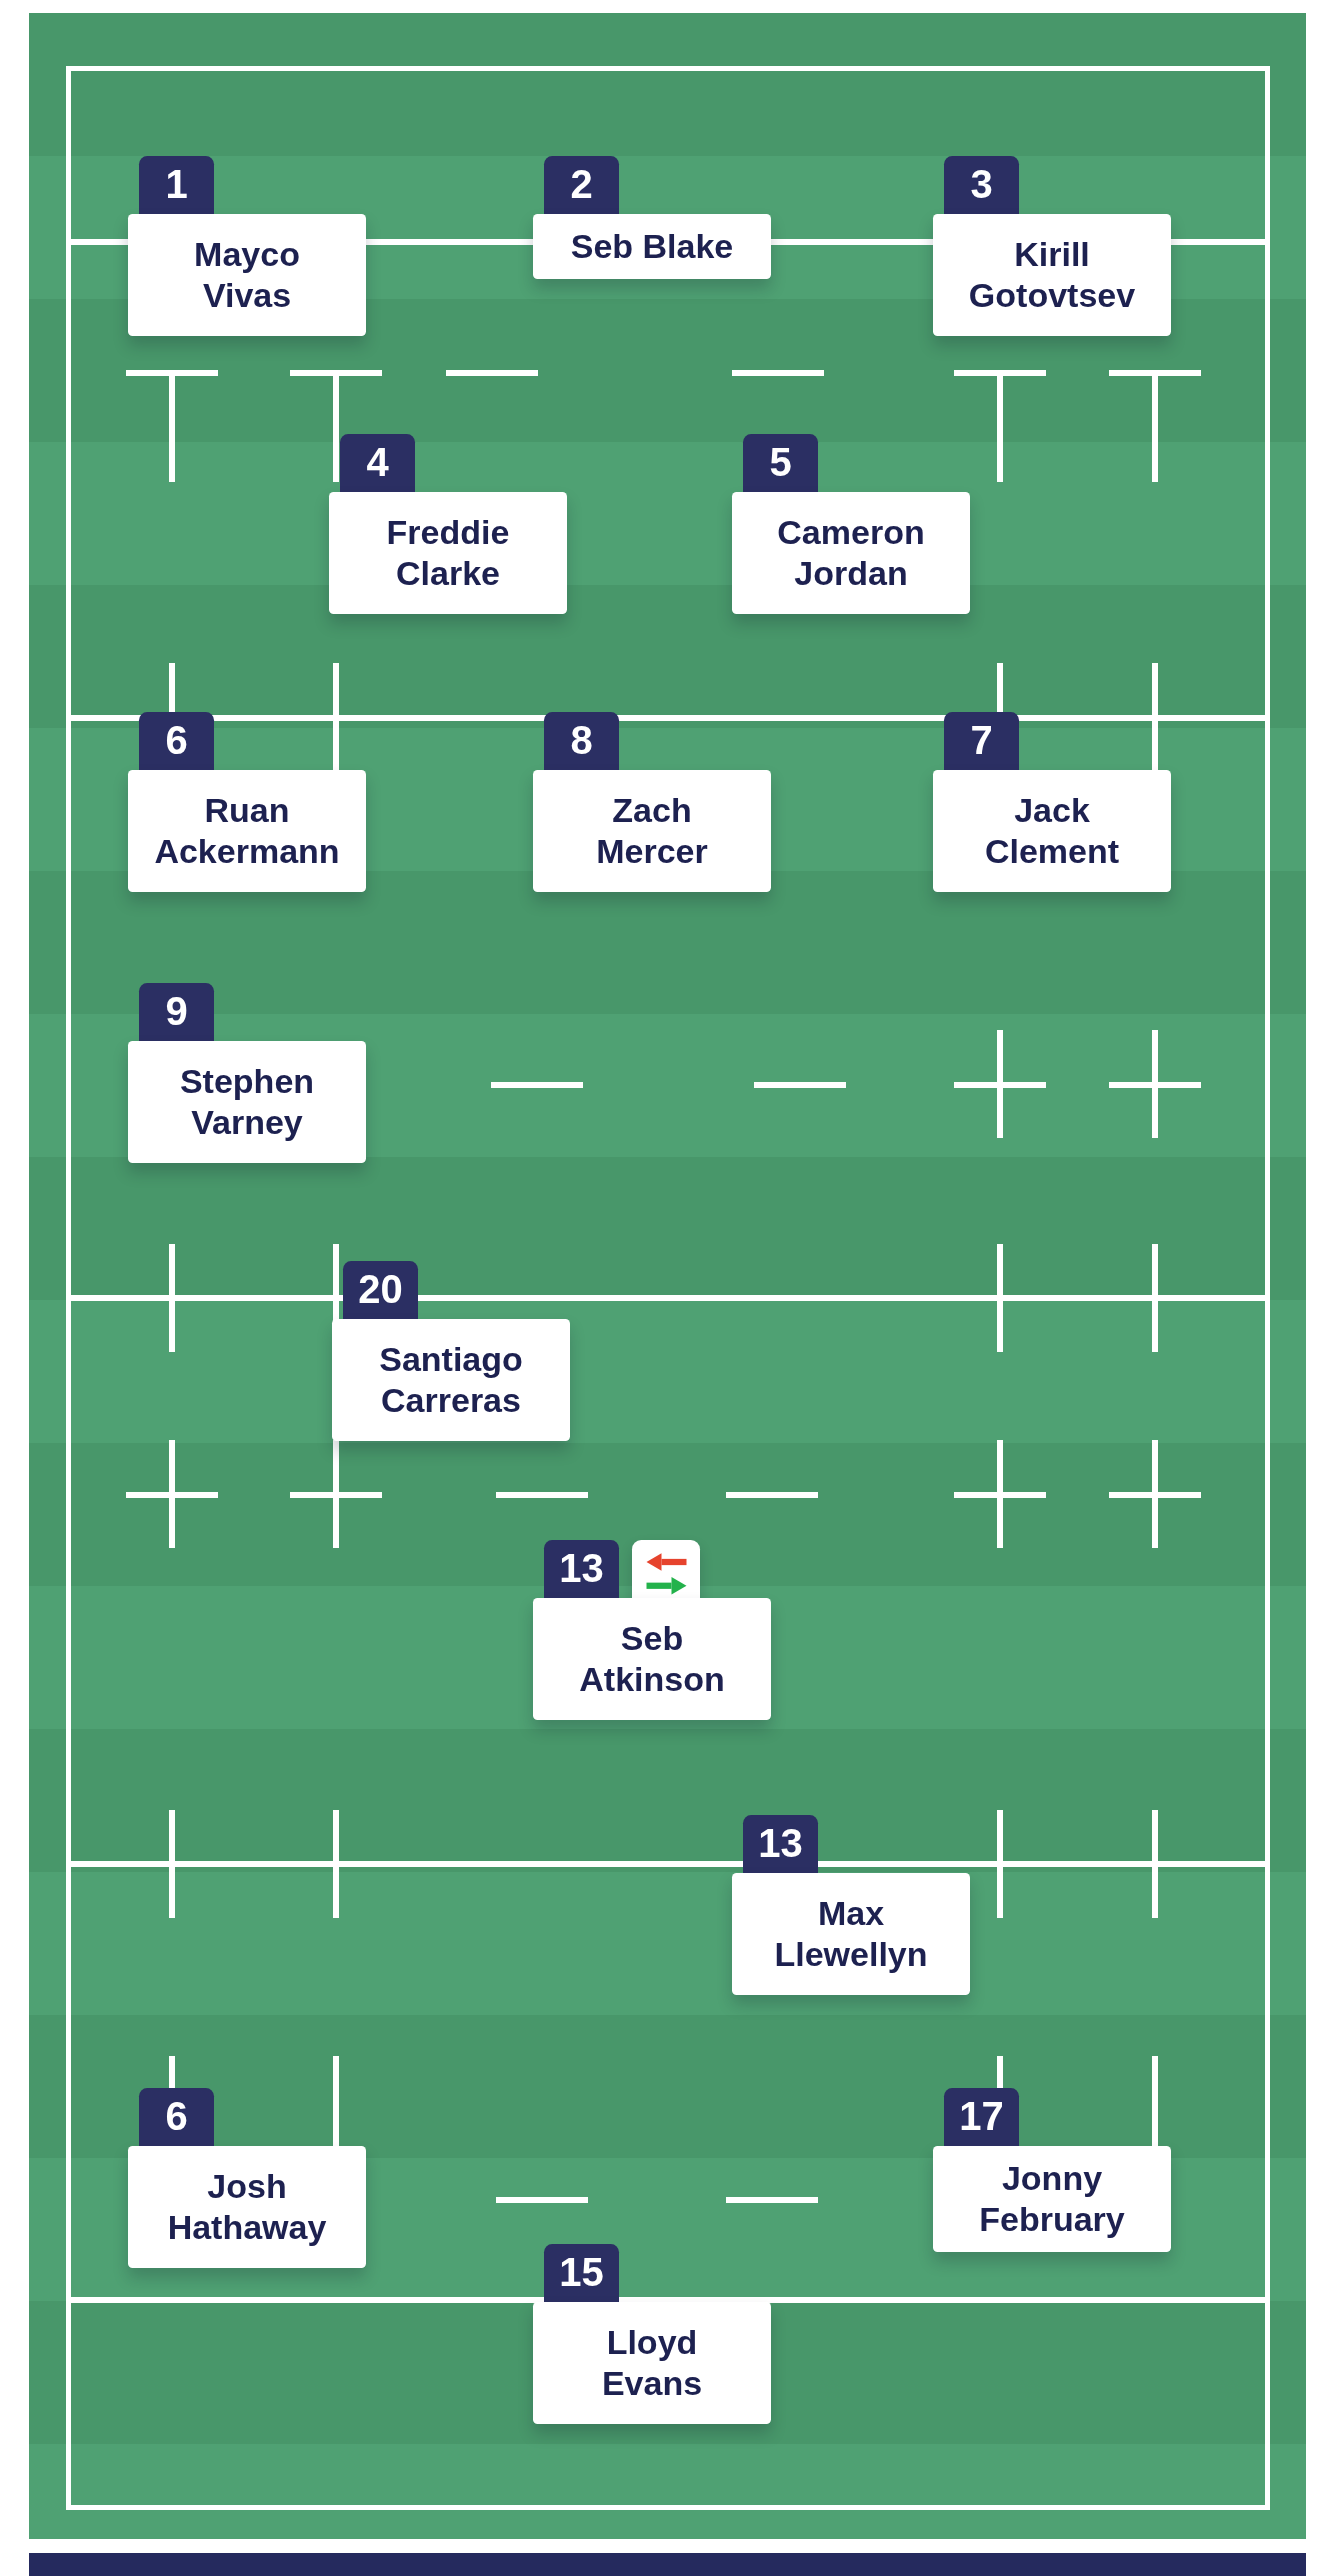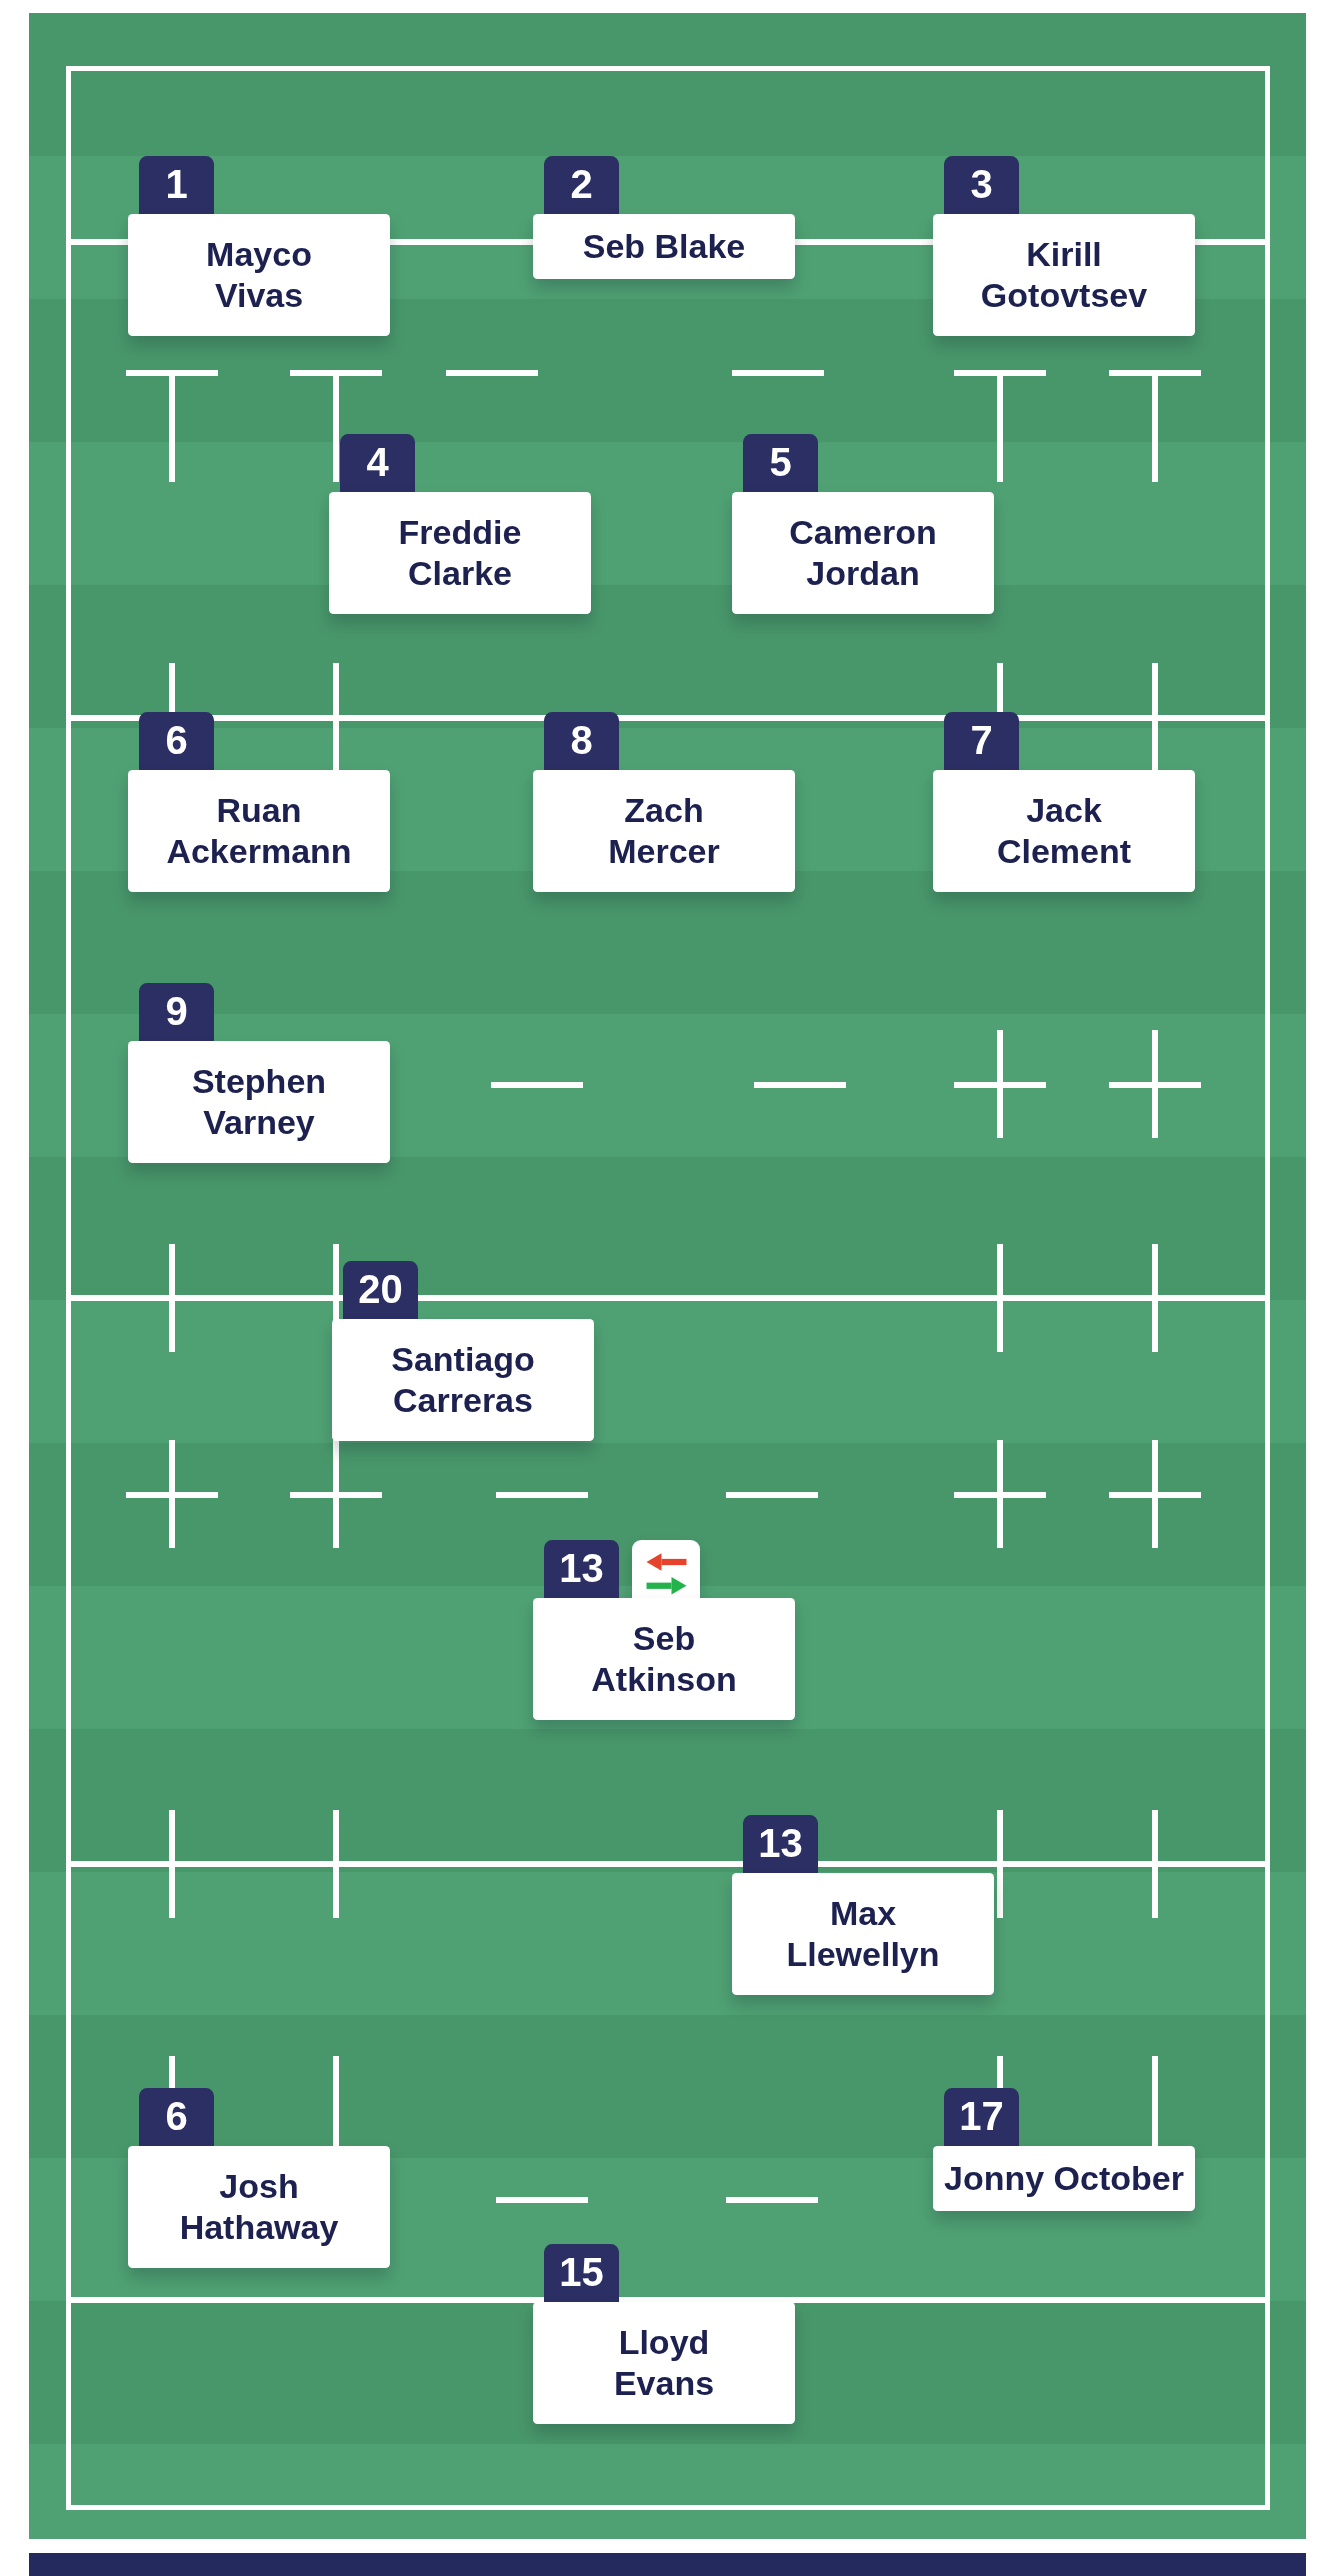--- a/index.html
+++ b/index.html
@@ -27,21 +27,21 @@
     background:var(--bar,#252a5e);
   }
   .player{position:absolute;z-index:5;width:262px;cursor:pointer}
   .badge{
     position:absolute;left:11px;top:0;width:75px;height:71px;
     background:var(--badge-bg,#2b2f63);border-radius:8.2px;
     color:var(--badge-text,#ffffff);font-weight:700;font-size:40px;
     text-align:center;line-height:57px;z-index:1;
   }
   .card{
-    position:absolute;left:0;top:58px;width:262px;
+    position:absolute;left:0;top:58px;width:238px;
     background:var(--card-bg,#ffffff);border-radius:4.6px;
     box-shadow:0 9.2px 14.6px rgba(20,30,45,.22);
     color:var(--card-text,#1d2150);font-weight:700;font-size:34px;
     line-height:41px;text-align:center;padding:20px 7.3px;z-index:2;
   }
   .player.single .card{padding:12px 7.3px}
   .subicon{
     position:absolute;left:99px;top:0;width:68px;height:68px;
     background:var(--card-bg,#ffffff);border-radius:9.2px;
     box-shadow:0 7.3px 13px rgba(20,30,45,.2);z-index:1;
@@ -176,21 +176,21 @@
     <div class="card">Max<br>Llewellyn</div>
   </div>
 
   <div class="player" style="left:128px;top:2088px">
     <div class="badge">6</div>
     <div class="card">Josh<br>Hathaway</div>
   </div>
 
   <div class="player single" style="left:933px;top:2088px">
     <div class="badge">17</div>
-    <div class="card">Jonny October</div>
+    <div class="card">Jonny February</div>
   </div>
 
   <div class="player" style="left:533px;top:2244px">
     <div class="badge">15</div>
     <div class="card">Lloyd<br>Evans</div>
   </div>
 
 </div>
 
 

